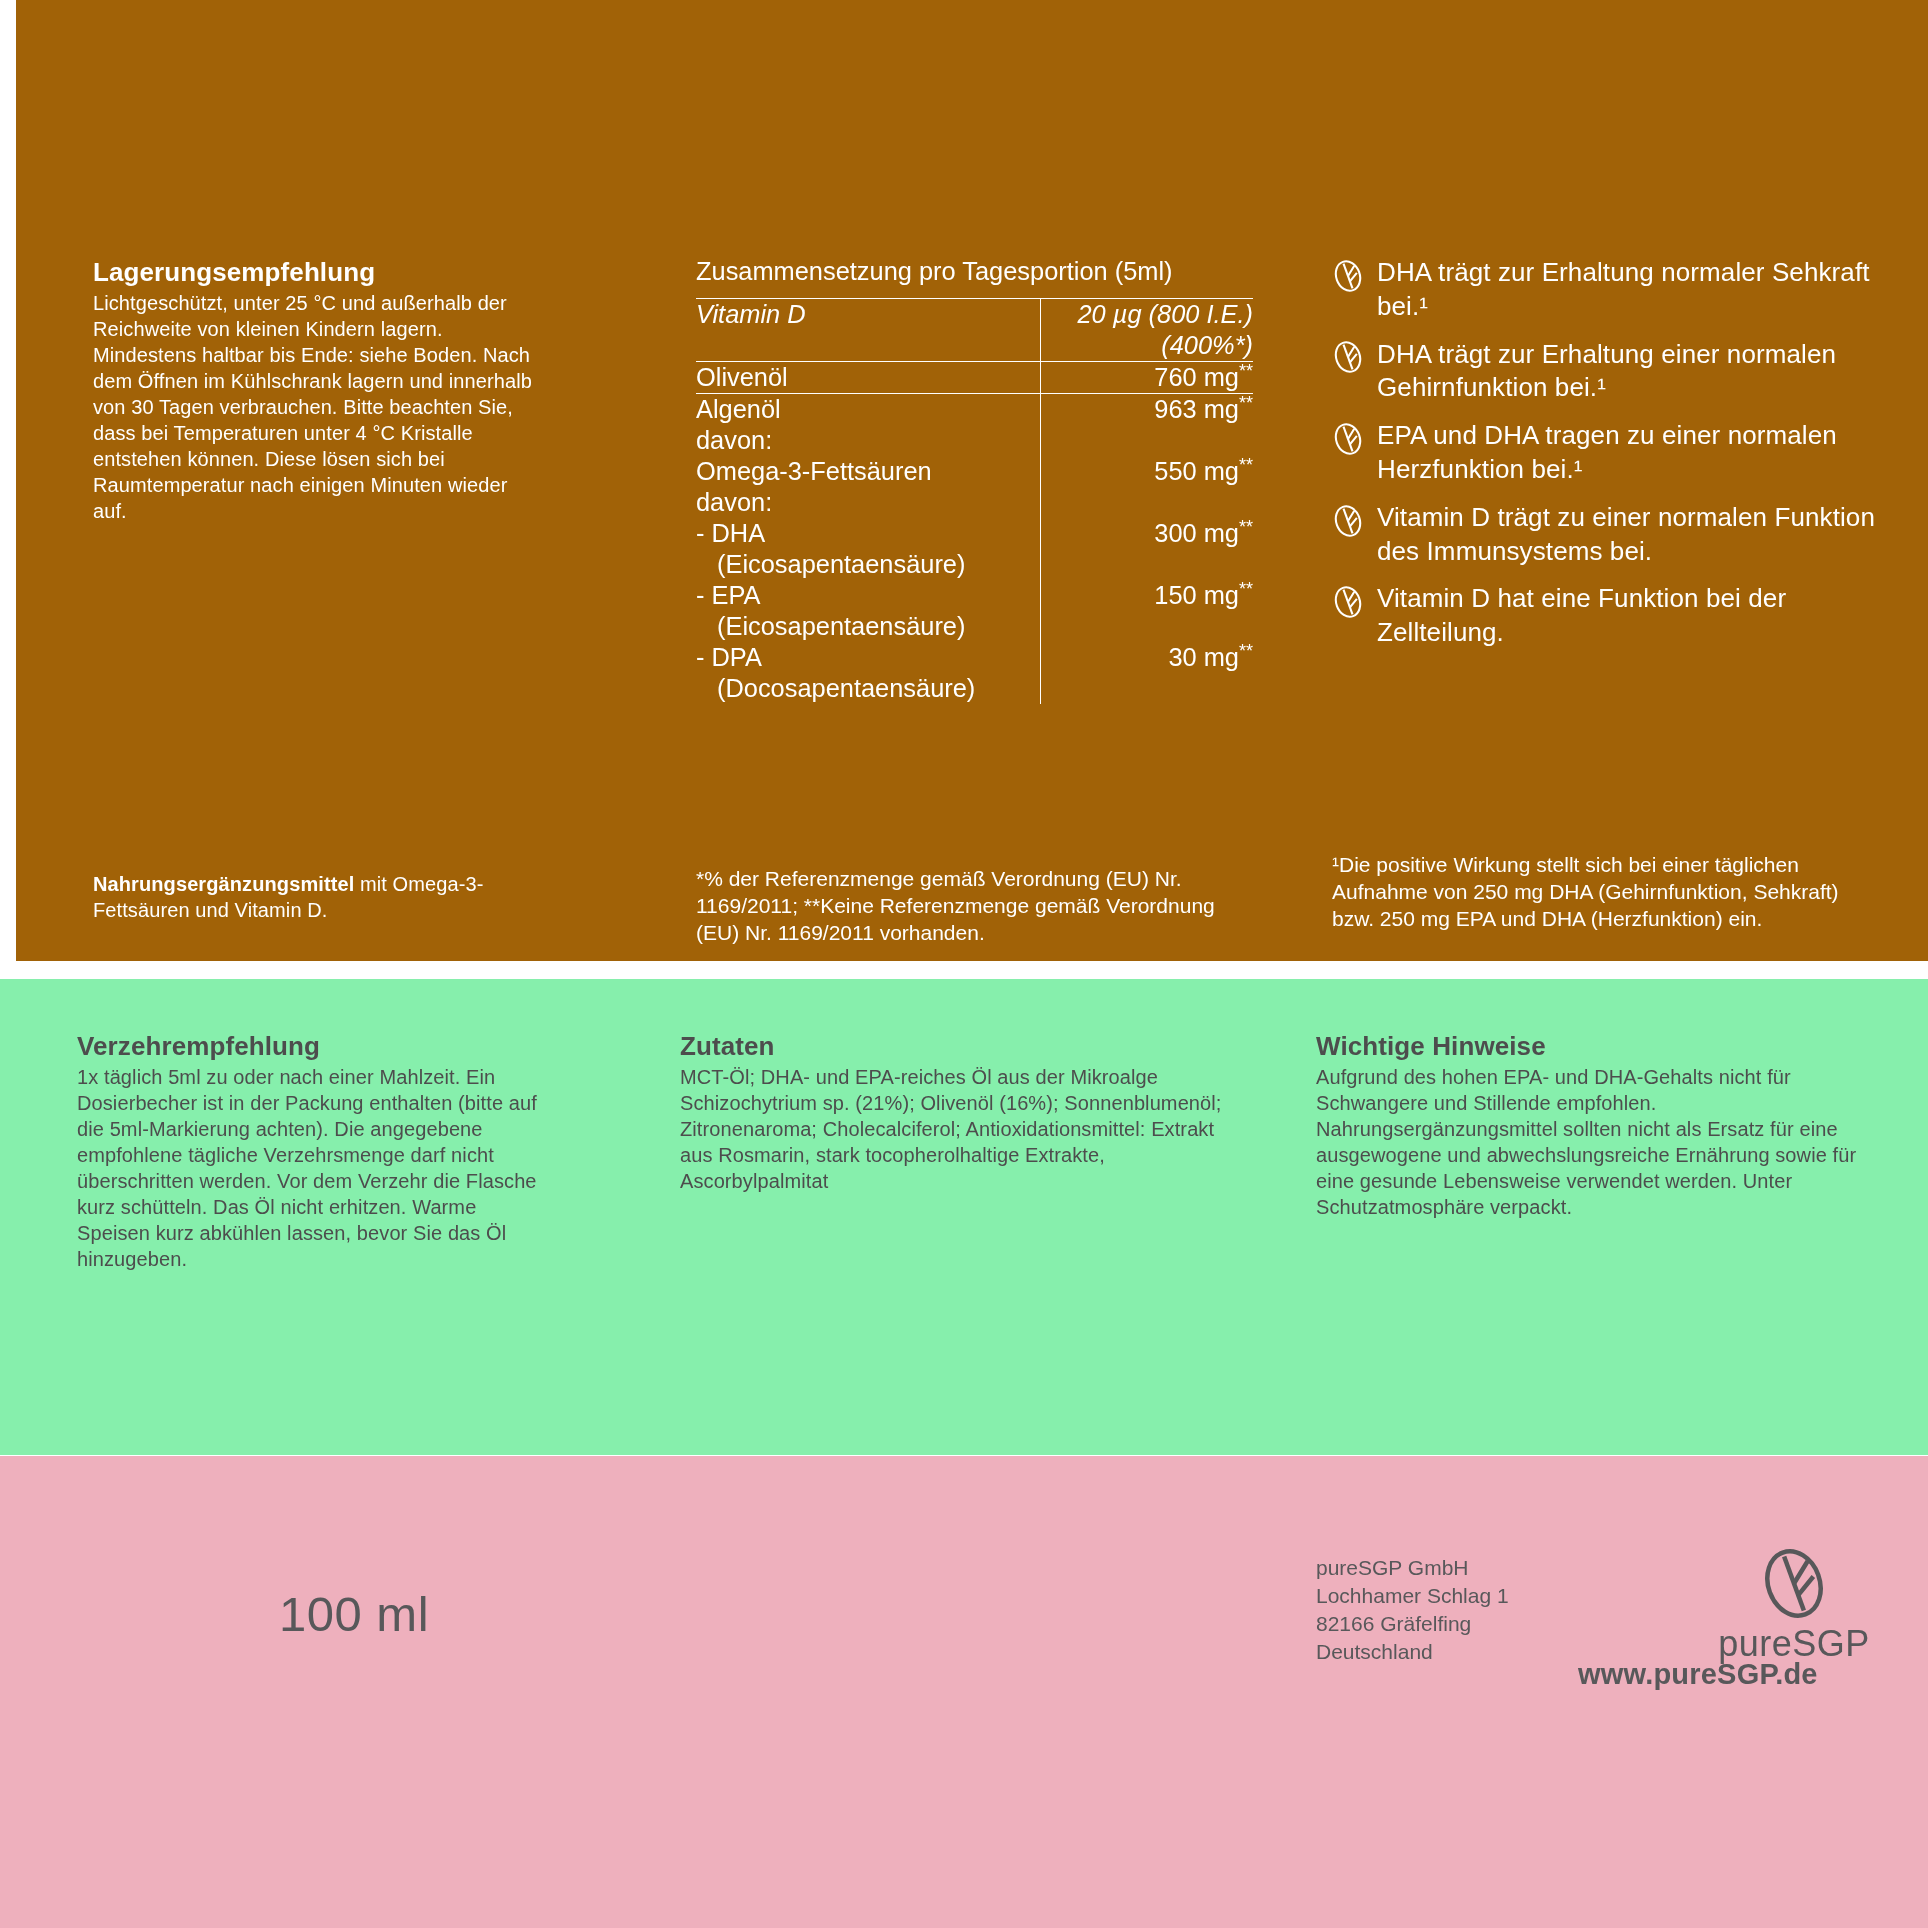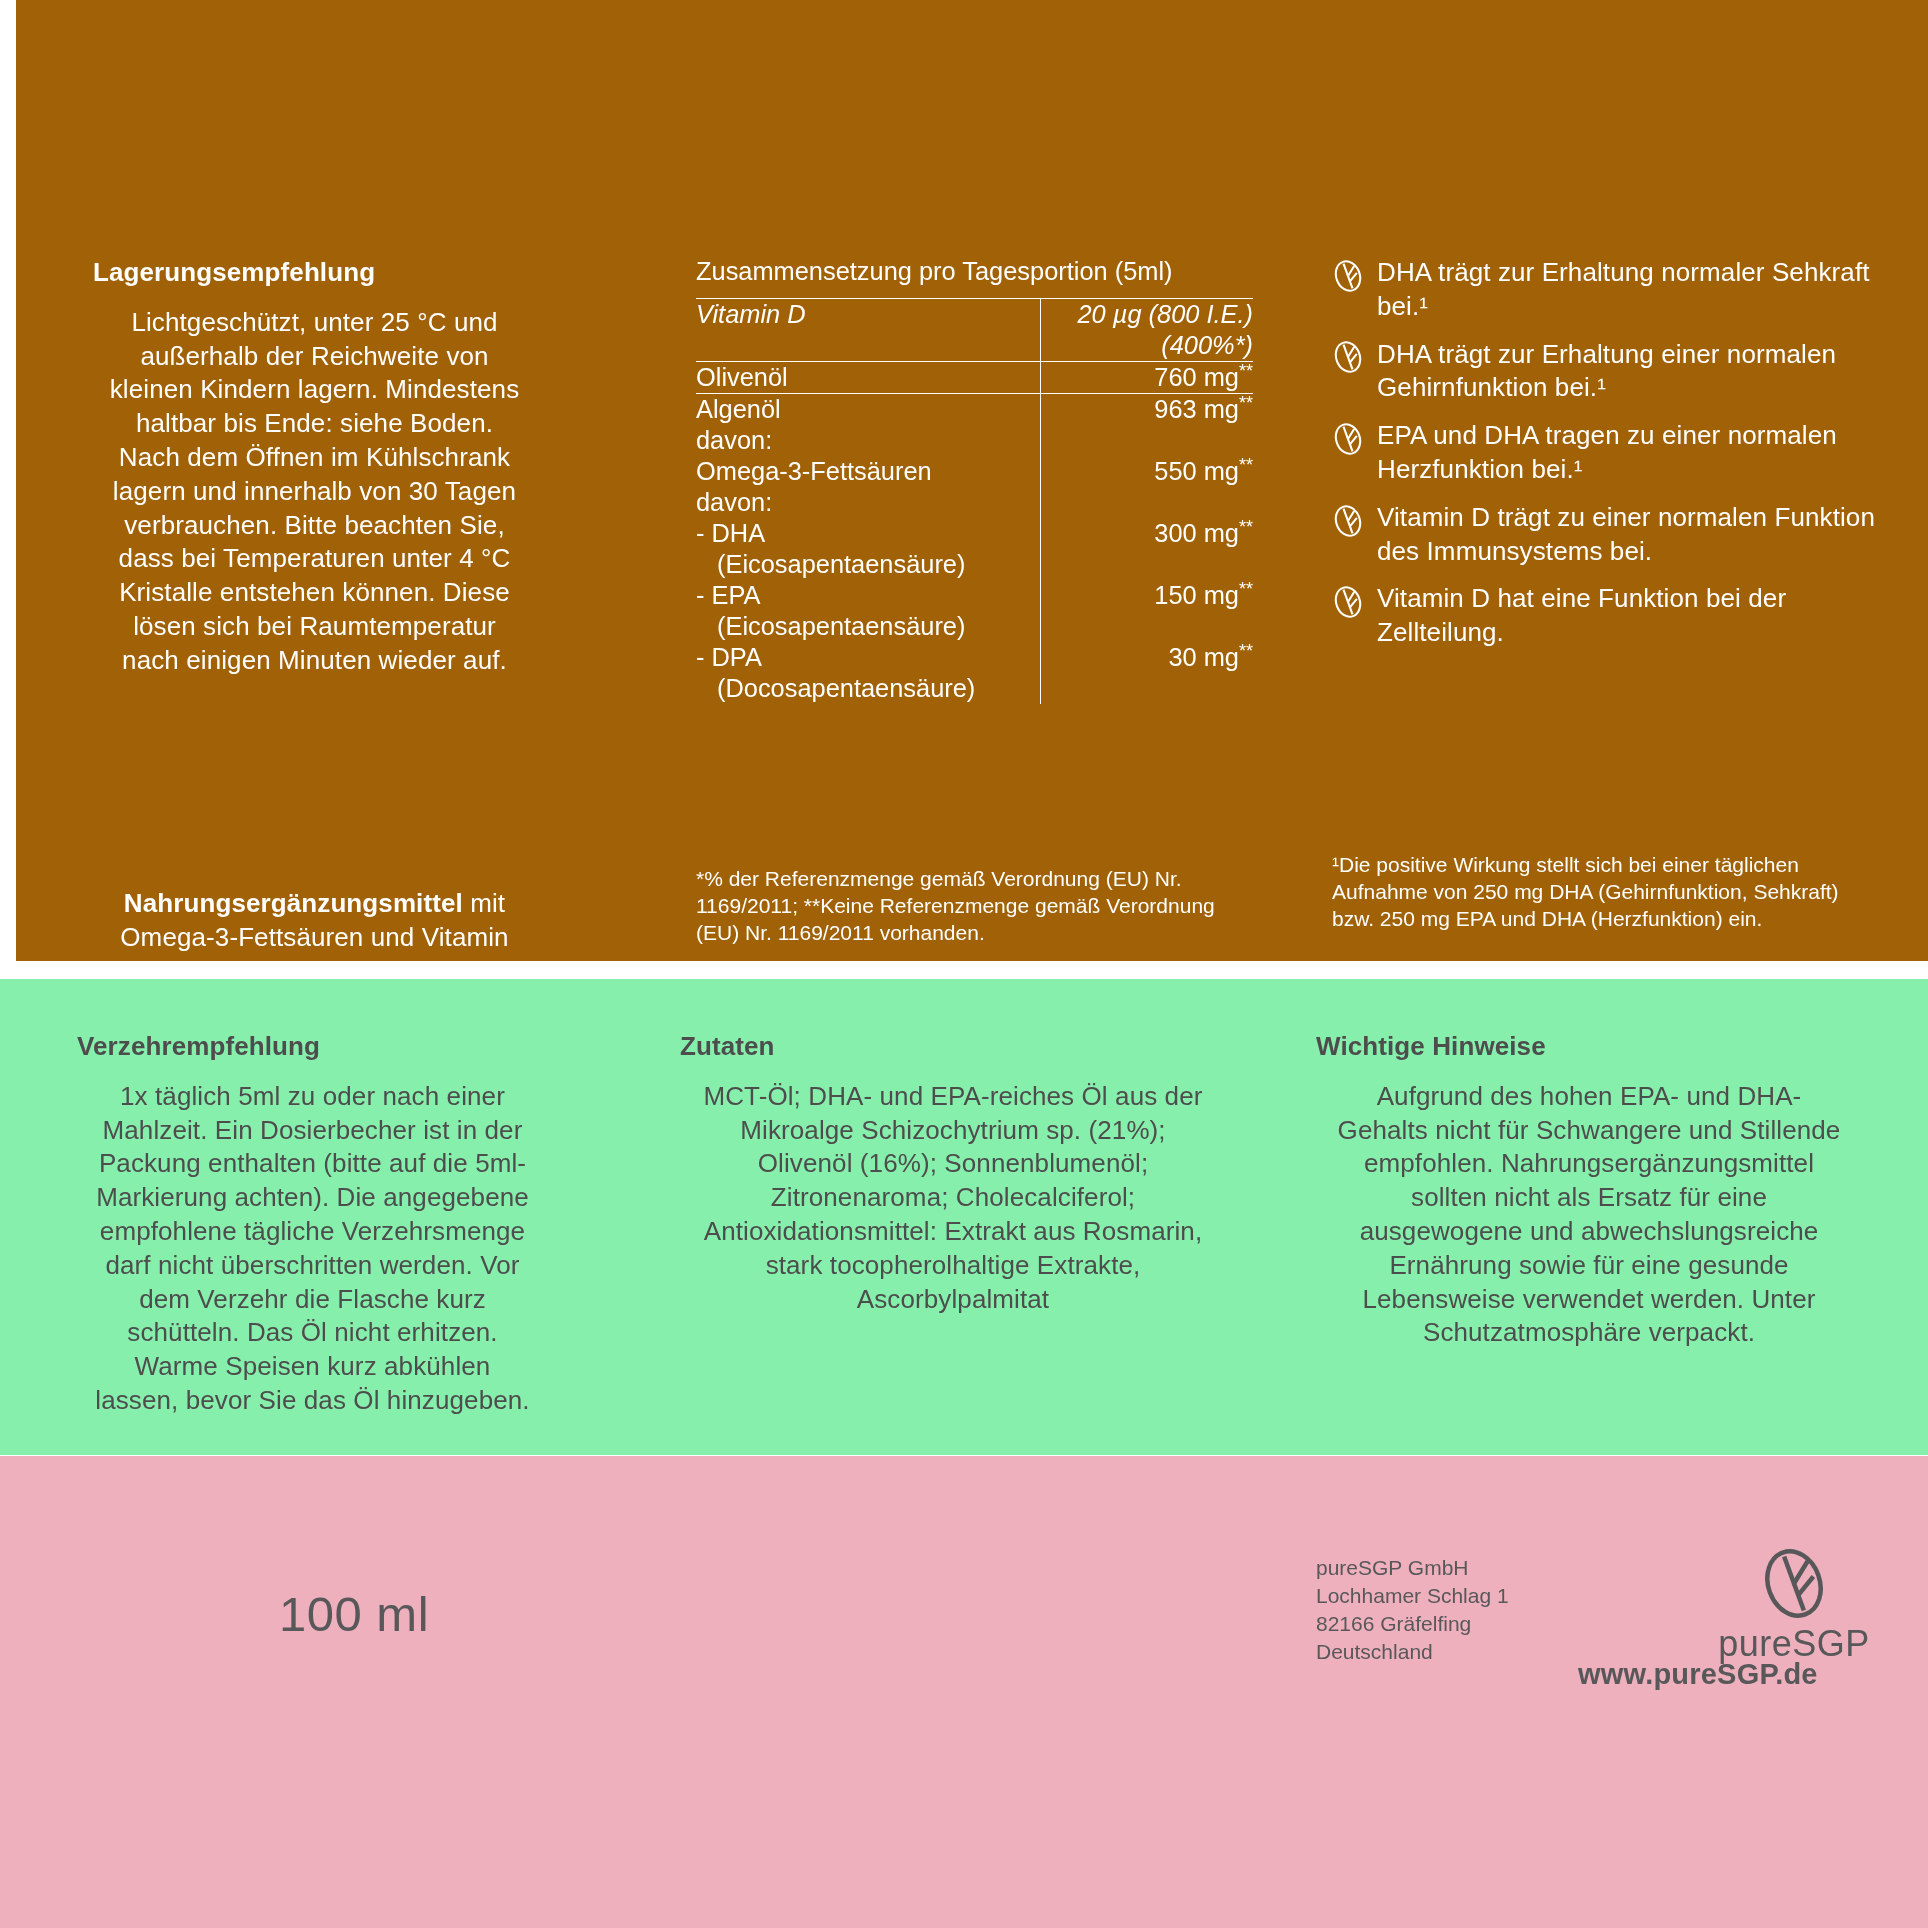--- a/index.html
+++ b/index.html
@@ -55,25 +55,24 @@
   .col-a { position: absolute; left: 77px;   width: 443px; }
 
   h3.hd {
     font-weight: bold;
     font-size: 26px;
     margin: 0;
     line-height: 1.30;
     letter-spacing: 0.1px;
   }
   .body-txt {
-    font-size: 26px;
+    font-size: 20px;
     line-height: 1.30;
-    margin: 16px;
+    margin: 0;
     letter-spacing: 0.1px;
-    text-align: center;
   }
 
   
   .storage { top: 256px; }
   .suppl { top: 871px; }
   .suppl .b { font-weight: bold; }
 
   
   .table-wrap {
     position: absolute;

